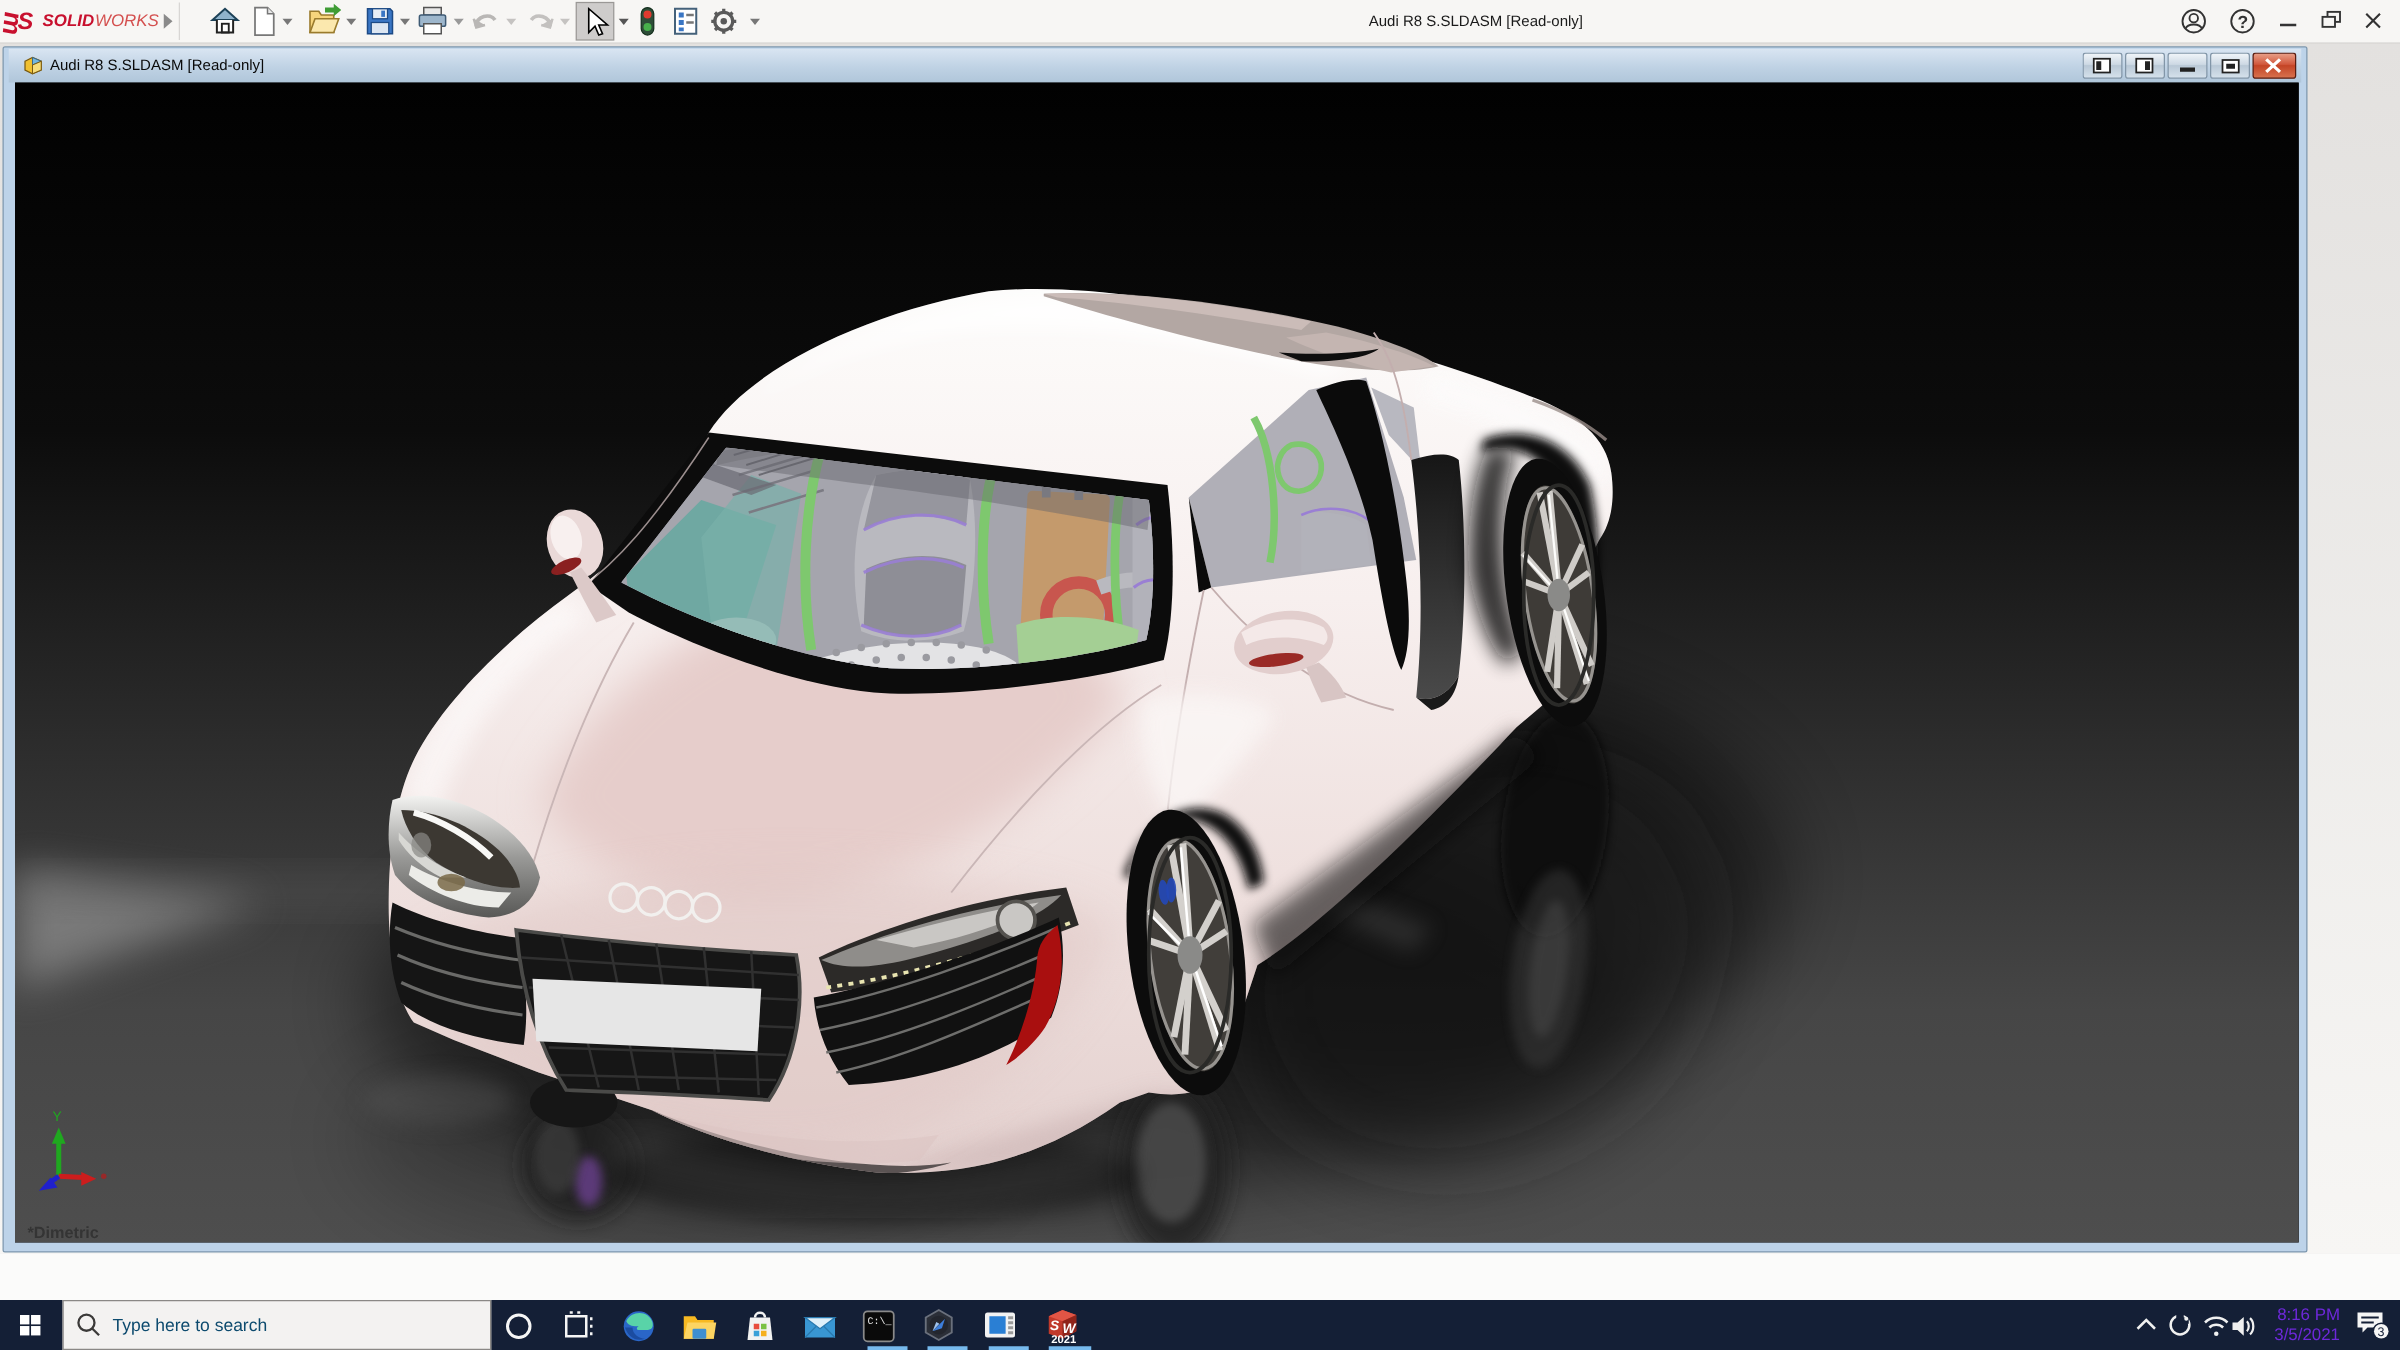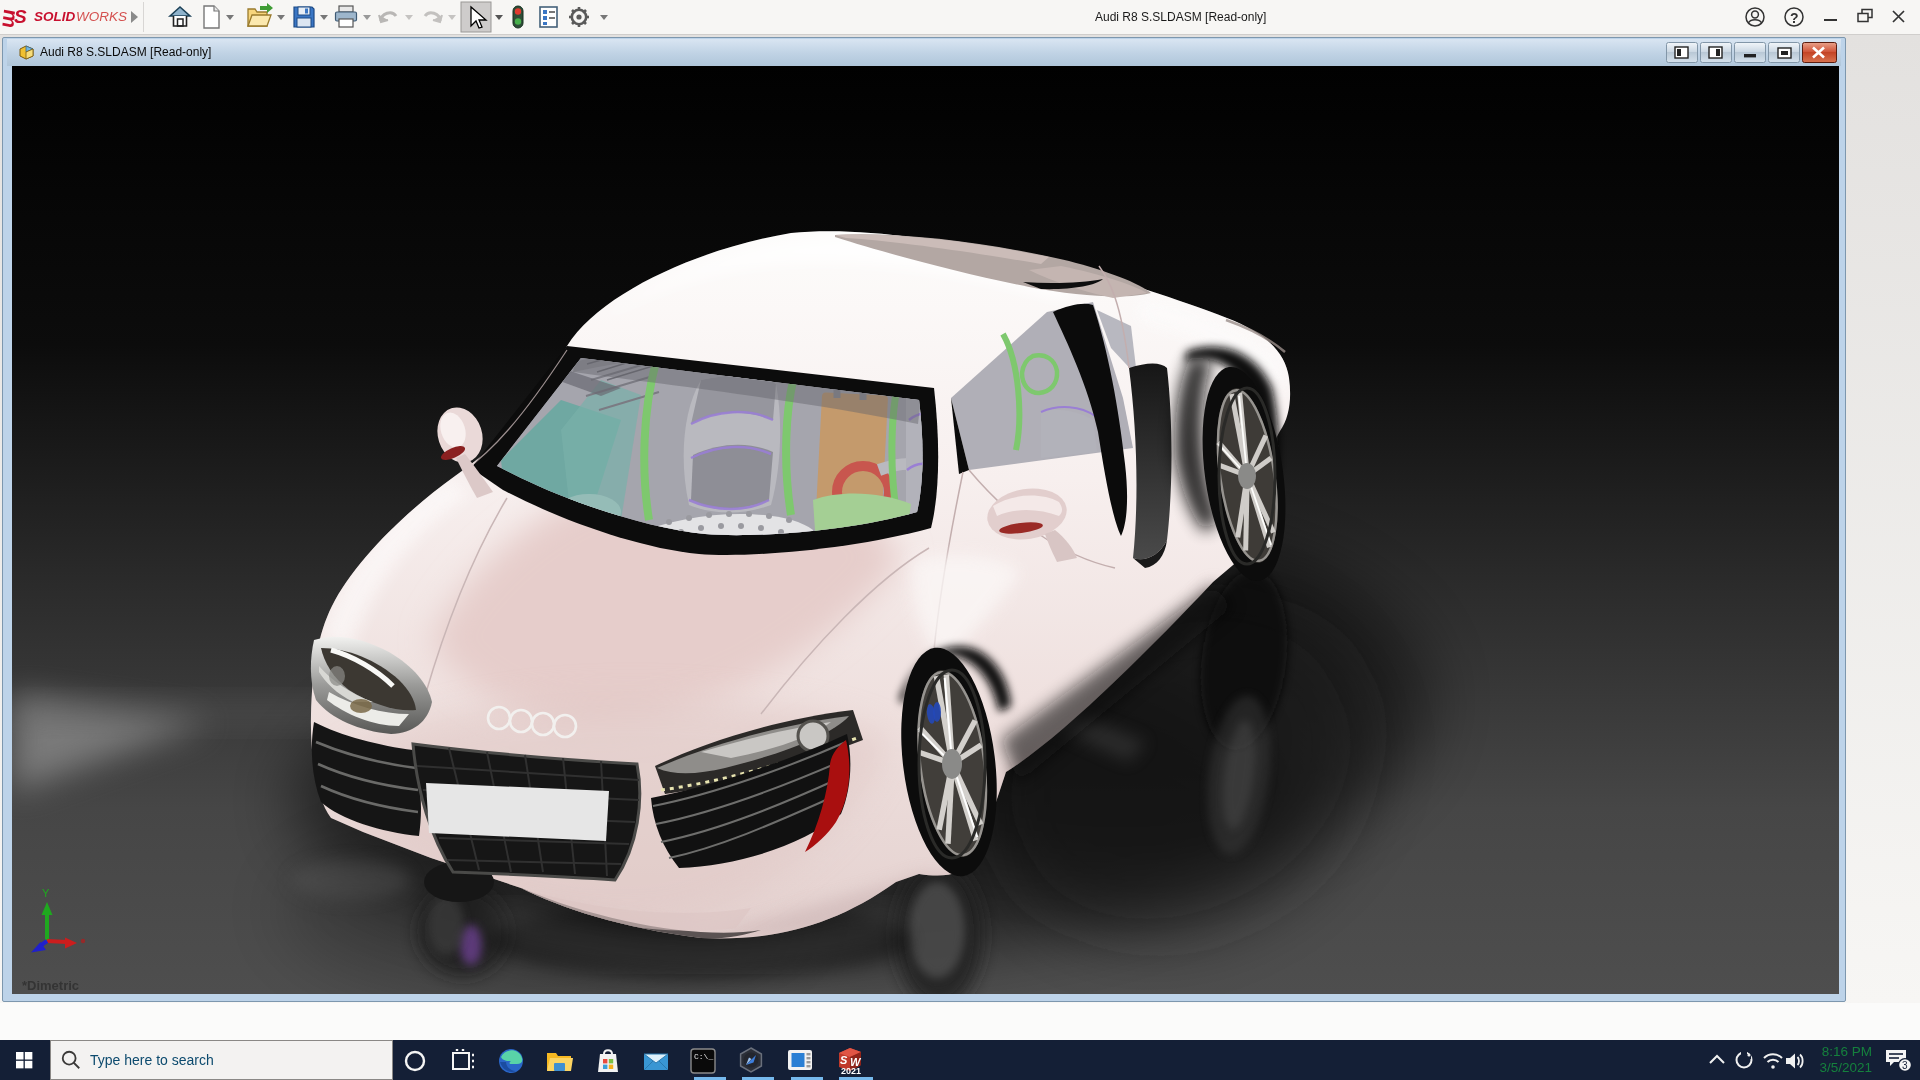--- a/index.html
+++ b/index.html
@@ -6,21 +6,21 @@
 .abs{position:absolute;}
 #toolbar{position:absolute;left:0;top:0;width:1920px;height:34px;background:#f7f6f4;border-bottom:1px solid #d0cecc;}
 #client{position:absolute;left:0;top:35px;width:1920px;height:968px;background:linear-gradient(#e3e1df,#f7f6f4);}
 #docwin{position:absolute;left:2px;top:37px;width:1844px;height:965px;background:#bdd3e9;border:1px solid #7d97ae;border-radius:2px;box-sizing:border-box;}
 #doctitle{position:absolute;left:4px;top:1px;right:4px;height:27px;background:linear-gradient(#d9e5f2,#bfd2e4 55%,#b0c6da);font-size:12px;color:#0a0a0a;}
 #viewport{position:absolute;left:9px;top:28px;width:1827px;height:928px;background:#000;}
 #statusbar{position:absolute;left:0;top:1003px;width:1920px;height:37px;background:#fbfbfa;}
 #taskbar{position:absolute;left:0;top:1040px;width:1920px;height:40px;background:#141f36;}
 #searchbox{position:absolute;left:50px;top:1040px;width:343px;height:40px;background:#f3f2f1;border:1px solid #8a8886;box-sizing:border-box;color:#4a4a4a;font-size:15px;}
 .tbtxt{color:#1a1a1a;font-size:12px;}
-.trayicon{position:absolute;top:1052px;color:#15803d;}
+.trayicon{position:absolute;top:1052px;color:#6d28d9;}
 .underline{position:absolute;top:1077px;height:3px;background:#76b9ed;}
 </style>
 </head>
 <body>
 
 <div id="toolbar">
 <svg class="abs" style="left:0;top:0" width="620" height="34" viewBox="0 0 620 34">
 
   <g font-style="italic" font-weight="bold" fill="#c8102e">
     <text x="4" y="24" font-size="21" transform="skewX(-6)">ᴟ</text>

